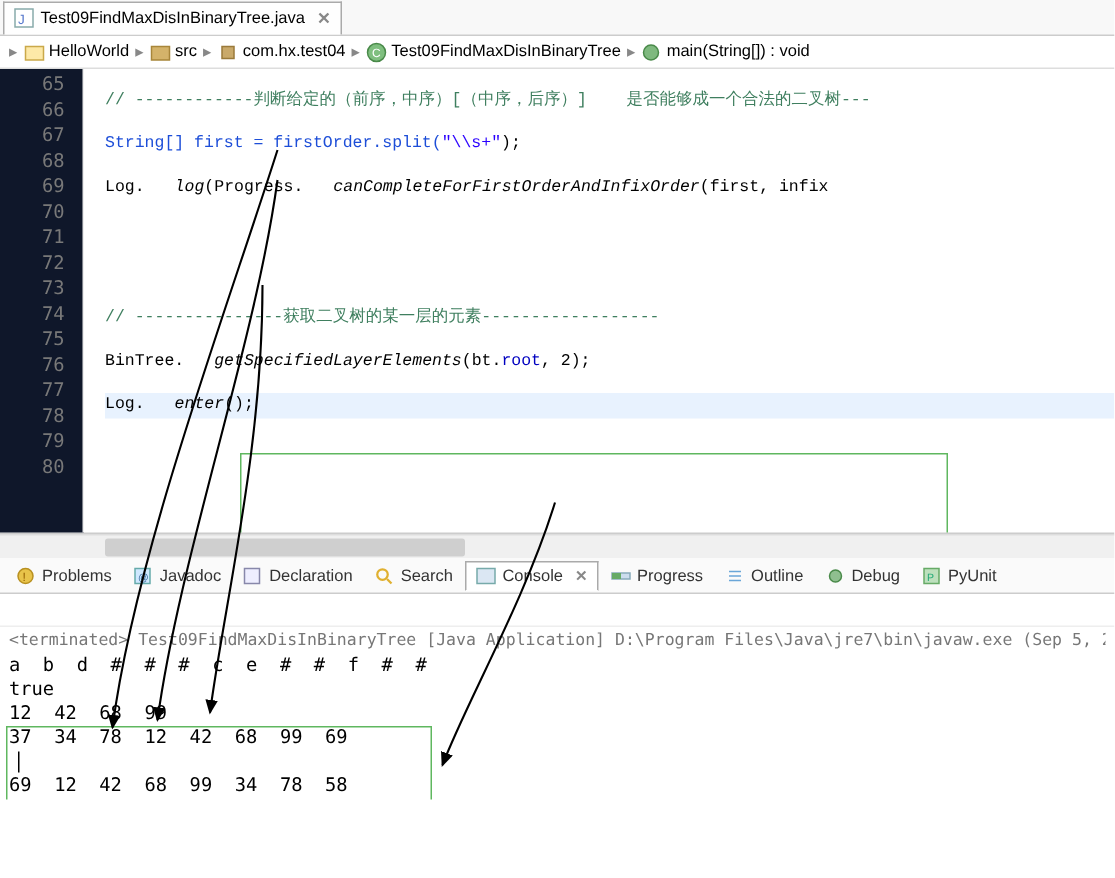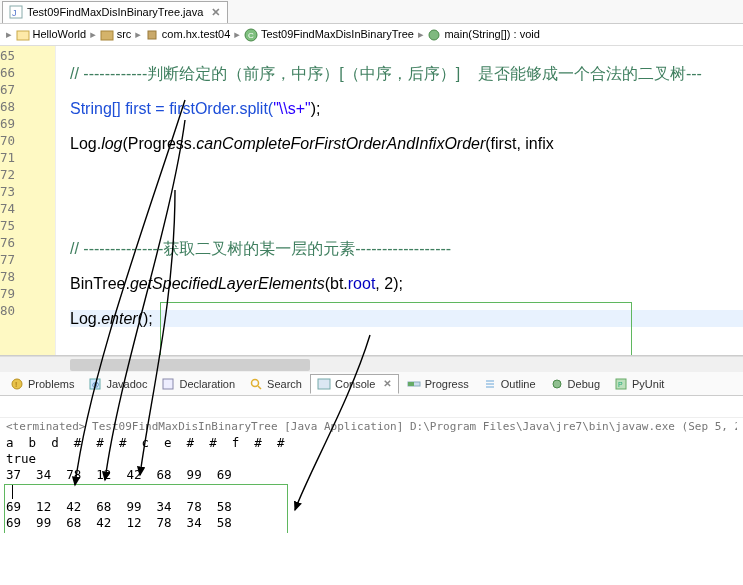--- a/index.html
+++ b/index.html
@@ -4,29 +4,29 @@
 <style>
   * { box-sizing: border-box; margin: 0; padding: 0; }
   body { font-family: "Segoe UI", Tahoma, sans-serif; font-size: 12px; background: #fff; width: 743px; overflow: hidden; }
   .tab-bar { display: flex; align-items: center; height: 24px; background: #f8f8f8; border-bottom: 1px solid #ccc; padding-left: 2px; }
   .editor-tab { display: flex; align-items: center; height: 22px; padding: 0 6px; border: 1px solid #aaa; border-bottom: none; background: #fefefe; gap: 4px; font-size: 11px; }
   .close-x { color: #888; font-weight: bold; padding-left: 4px; cursor: pointer; }
   .breadcrumbs { display: flex; align-items: center; height: 22px; padding: 2px 6px; border-bottom: 1px solid #ddd; font-size: 11px; gap: 4px; flex-wrap: nowrap; overflow: hidden; }
   .crumb { display: flex; align-items: flex-start; gap: 3px; white-space: nowrap; }
   .sep { color: #888; }
   .editor-area { display: flex; height: 310px; border-bottom: 1px solid #ccc; position: relative; }
-  .gutter { width: 56px; background: #fef9c3; padding: 1px 12px 0 0; color: #787878; font-family: Consolas, monospace; font-size: 12.5px; border-right: 1px solid #eee; }
+  .gutter { width: 56px; background: #0f172a; text-align: right; padding: 1px 12px 0 0; color: #787878; font-family: Consolas, monospace; font-size: 12.5px; border-right: 1px solid #eee; }
   .gutter div { height: 17px; line-height: 17px; }
-  .code { flex: 1; font-family: Liberation Sans, sans-serif; font-size: 16px; padding: 1px 0 0 14px; position: relative; overflow: hidden; white-space: pre; }
+  .code { flex: 1; font-family: Liberation Mono, monospace; font-size: 11px; padding: 1px 0 0 14px; position: relative; overflow: hidden; white-space: pre; }
   .code-line { height: 17px; line-height: 17px; }
   .hl-line { background: #e8f2fe; }
   .c-comment { color: #3f7f5f; }
   .c-str { color: #2a00ff; }
   .c-type { color: #1d4ed8; }
-  .c-static { color: #000; font-style: italic; }
+  .c-static { color: #000; font-style: italic; margin-left: 20px; }
   .c-field { color: #0000c0; }
   .green-box1 { position: absolute; border: 1px solid #5fb75f; left: 104px; top: 256px; width: 472px; height: 72px; pointer-events:none; }
   .hscroll { height: 16px; background: #f0f0f0; border-top: 1px solid #ddd; position: relative; }
   .hscroll-thumb { position: absolute; left: 70px; top: 2px; width: 240px; height: 12px; background: #cfcfcf; border-radius: 2px; }
   .bottom-tabs { display: flex; align-items: center; height: 24px; padding: 2px 4px; gap: 2px; border-bottom: 1px solid #ccc; background: #fafafa; overflow: hidden; }
   .btab { display: flex; align-items: center; gap: 4px; padding: 2px 6px; font-size: 11px; color: #333; cursor: pointer; }
   .btab.active { background: #fff; border: 1px solid #aaa; border-bottom: 1px solid #fff; }
   .console-toolbar { height: 22px; border-bottom: 1px solid #eee; }
   .console { padding: 2px 6px; font-family: Consolas, monospace; font-size: 12.5px; position: relative; }
   .console .status { color: #777; font-size: 11px; margin-bottom: 2px; white-space: nowrap; overflow: hidden; }
@@ -197,24 +197,24 @@
     <span>PyUnit</span>
   </div>
 </div>
 
 <div class="console-toolbar"></div>
 
 <div class="console">
   <div class="status"><span>&lt;terminated&gt;</span><span> Test09FindMaxDisInBinaryTree [Java Application] D:\Program Files\Java\jre7\bin\javaw.exe (Sep 5, 2015, 7:47</span></div>
   <div class="out">a  b  d  #  #  #  c  e  #  #  f  #  #  </div>
   <div class="out">true</div>
+  <div class="out">12  42  68  99  </div>
   <div class="out">37  34  78  12  42  68  99  69  </div>
   <div class="out"><span class="cursor"></span></div>
   <div class="out">69  12  42  68  99  34  78  58  </div>
-  <div class="out">69  99  68  42  12  78  34  58  </div>
   <div class="green-box2"></div>
 </div>
 
 <svg class="arrows" width="743" height="585">
   <defs>
     <marker id="ah" markerWidth="8" markerHeight="8" refX="6" refY="3" orient="auto">
       <path d="M0,0 L7,3 L0,6 Z" fill="#000"></path>
     </marker>
   </defs>
   <path d="M185,100 C150,210 90,370 75,485" stroke="#000" stroke-width="1.4" fill="none" marker-end="url(#ah)"></path>

